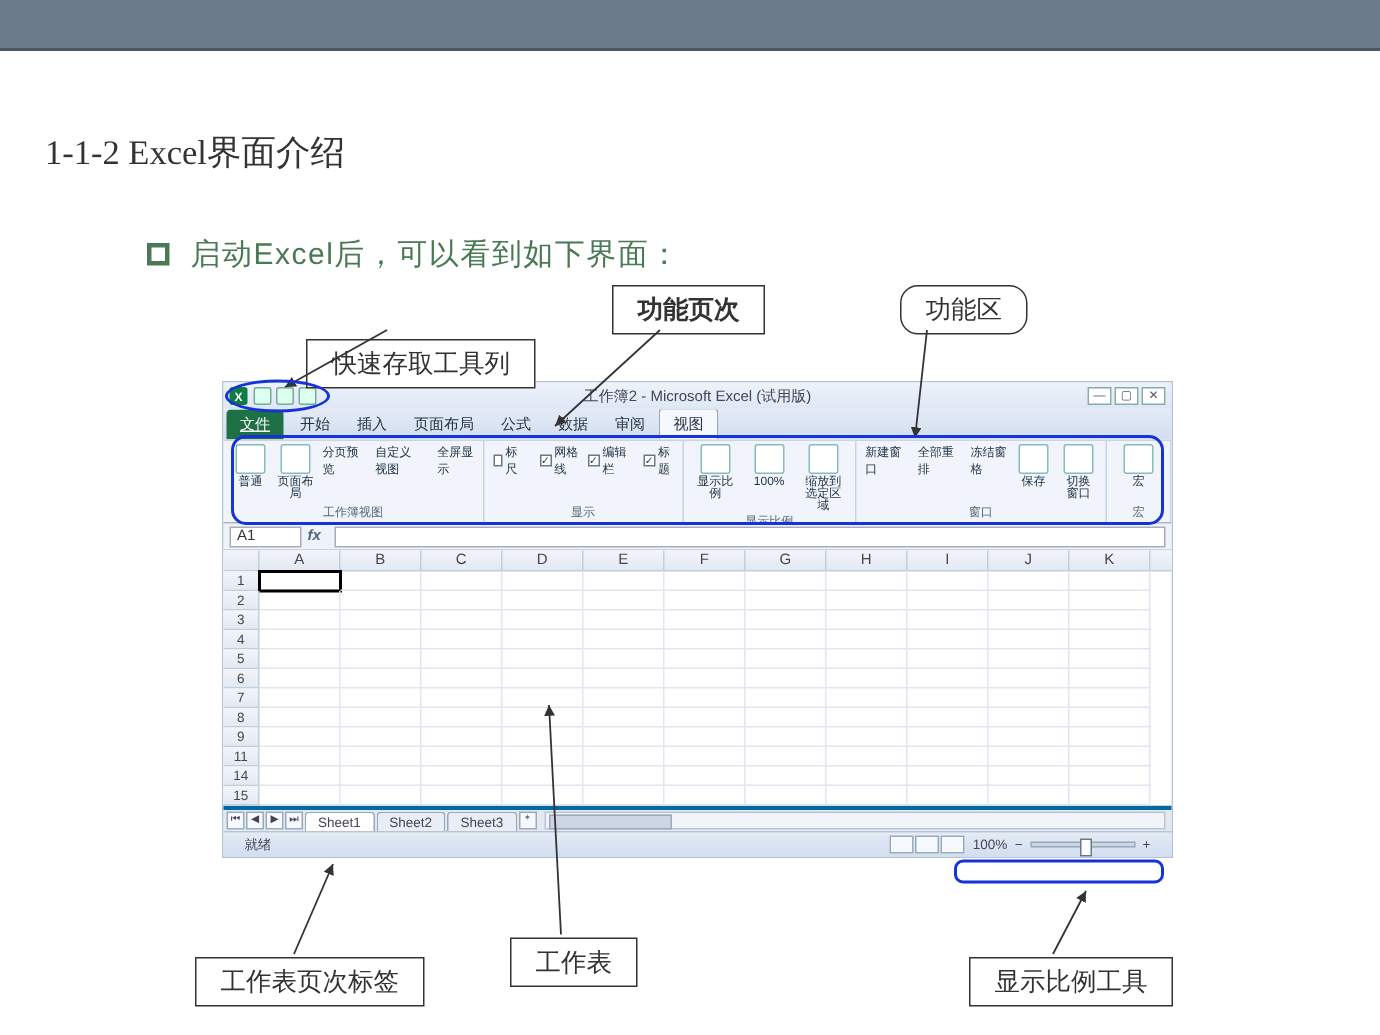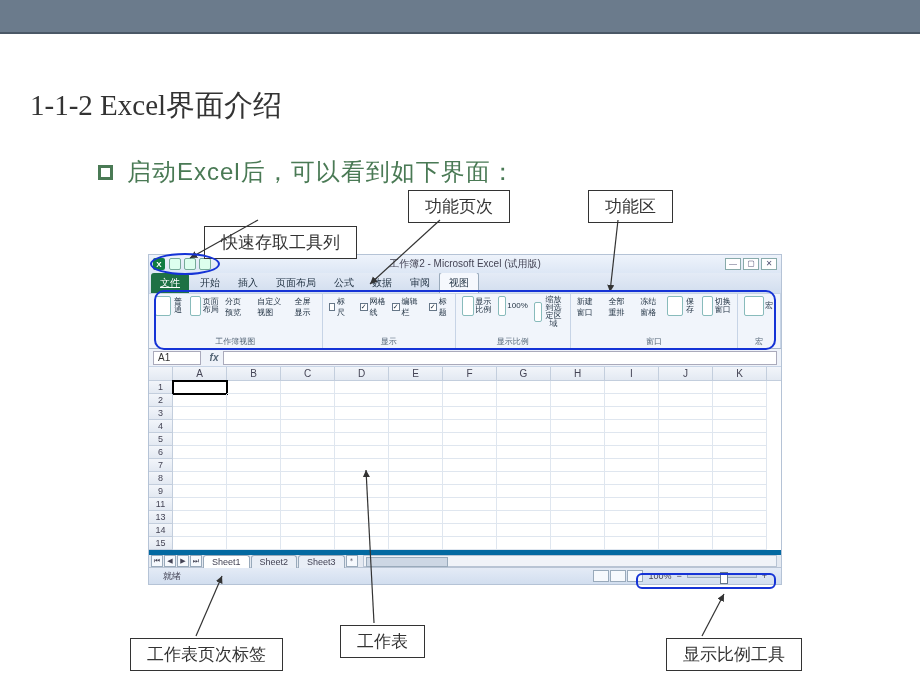--- a/index.html
+++ b/index.html
@@ -11,37 +11,37 @@
     overflow: hidden;
   }
   .topbar {
     width: 100%; height: 34px;
     background: #6b7b8c;
     border-bottom: 2px solid #4a5866;
   }
   .slide-title {
     position: absolute;
     top: 86px; left: 30px;
-    font-size: 29px;
+    font-size: 23px;
     color: #333;
     font-family: "SimSun", serif;
   }
   .bullet-line {
     position: absolute;
     top: 156px; left: 98px;
     display: flex; align-items: center;
     gap: 14px;
   }
   .bullet-sq {
     width: 15px; height: 15px;
     border: 3px solid #4a7a55;
     display: inline-block;
   }
   .bullet-text {
-    font-size: 24px;
+    font-size: 20px;
     color: #4a7a55;
     letter-spacing: 1px;
   }
 
   
   .callout {
     position: absolute;
     background: #fff;
     border: 1.5px solid #333;
     padding: 4px 16px;
@@ -140,21 +140,21 @@
     display: flex; flex-direction: column;
     justify-content: space-between;
   }
   .rib-group-label {
     font-size: 8px; color: #567; text-align: center;
     margin-top: 1px;
   }
   .rib-row { display: flex; gap: 6px; align-items: flex-start; flex: 1; }
   .rib-bigbtn {
     width: 30px;
-    display: flex; flex-direction: row; align-items: center;
+    display: flex; flex-direction: column; align-items: center;
     gap: 1px;
   }
   .rib-icn {
     width: 20px; height: 20px;
     border: 1px solid #8bb;
     background: #fff;
     border-radius: 2px;
   }
   .rib-sm-lbl { font-size: 8px; color: #234; text-align: center; line-height: 1; }
   .rib-col { display: flex; flex-direction: row; gap: 11px; font-size: 8px; color: #234; }
@@ -168,21 +168,21 @@
     display: flex; align-items: center;
     font-size: 10px;
   }
   .namebox {
     width: 48px; height: 14px;
     border: 1px solid #aab; background: #fff;
     margin: 0 4px; padding-left: 4px;
     display: flex; align-items: center;
   }
   .fx-lbl {
-    width: 18px; color: #567; font-style: italic; text-align: center; font-weight: bold;
+    width: 18px; color: #567; font-style: italic;  font-weight: bold;
   }
   .fx-bar {
     flex: 1; height: 14px;
     border: 1px solid #aab; background: #fff;
     margin-right: 4px;
   }
 
   .ex-grid {
     background: #fff;
     position: relative;
@@ -211,21 +211,21 @@
   .cell {
     width: 54px;
     border-right: 1px solid #dfe6ef;
     border-bottom: 1px solid #dfe6ef;
   }
   .cell.sel { outline: 2px solid #000; outline-offset: -1px; }
 
   .ex-sheettabs {
     height: 17px;
     background: #e4e9f1;
-    border-top: 5px solid #0369a1;
+    border-top: 3px solid #0369a1;
     display: flex; align-items: center;
     font-size: 9px; color: #445;
     padding-left: 2px;
     gap: 1px;
   }
   .navbtn {
     width: 12px; height: 12px;
     border: 1px solid #9ab;
     background: #f6f9fd;
     font-size: 7px; line-height: 10px; text-align: center;
@@ -320,25 +320,25 @@
 <div class="topbar"></div>
 
 <div class="slide-title">1-1-2 Excel界面介绍</div>
 
 <div class="bullet-line">
   <span class="bullet-sq"></span>
   <span class="bullet-text">启动Excel后，可以看到如下界面：</span>
 </div>
 
 <div class="callout" style="top:190px; left:204px;margin-top:36px;">快速存取工具列</div>
-<div class="callout" style="top:190px; left:408px;">功能页次</div>
-<div class="callout" style="top:190px; left:588px;">功能区</div>
+<div class="callout" style="top:190px; left:408px;font-weight:bold;">功能页次</div>
+<div class="callout" style="top:190px; left:600px;border-radius:12px;">功能区</div>
 <div class="callout" style="top:638px; left:130px;">工作表页次标签</div>
 <div class="callout" style="top:625px; left:340px;">工作表</div>
-<div class="callout" style="top:638px; left:646px;margin-left:20px;">显示比例工具</div>
+<div class="callout" style="top:638px; left:646px;">显示比例工具</div>
 
 <div class="oval-qat"></div>
 <div class="rect-ribbon"></div>
 <div class="rect-zoom"></div>
 
 <div class="excel">
 
   <div class="ex-titlebar">
     <div class="ex-appicon">X</div>
     <div class="qat">
@@ -617,34 +617,20 @@
           <div class="cell"></div>
           <div class="cell"></div>
           <div class="cell"></div>
           <div class="cell"></div>
           <div class="cell"></div>
           <div class="cell"></div>
           <div class="cell"></div>
           <div class="cell"></div>
         </div>
         <div class="row">
-          <div class="rowh">13</div>
-          <div class="cell"></div>
-          <div class="cell"></div>
-          <div class="cell"></div>
-          <div class="cell"></div>
-          <div class="cell"></div>
-          <div class="cell"></div>
-          <div class="cell"></div>
-          <div class="cell"></div>
-          <div class="cell"></div>
-          <div class="cell"></div>
-          <div class="cell"></div>
-        </div>
-        <div class="row">
           <div class="rowh">14</div>
           <div class="cell"></div>
           <div class="cell"></div>
           <div class="cell"></div>
           <div class="cell"></div>
           <div class="cell"></div>
           <div class="cell"></div>
           <div class="cell"></div>
           <div class="cell"></div>
           <div class="cell"></div>

